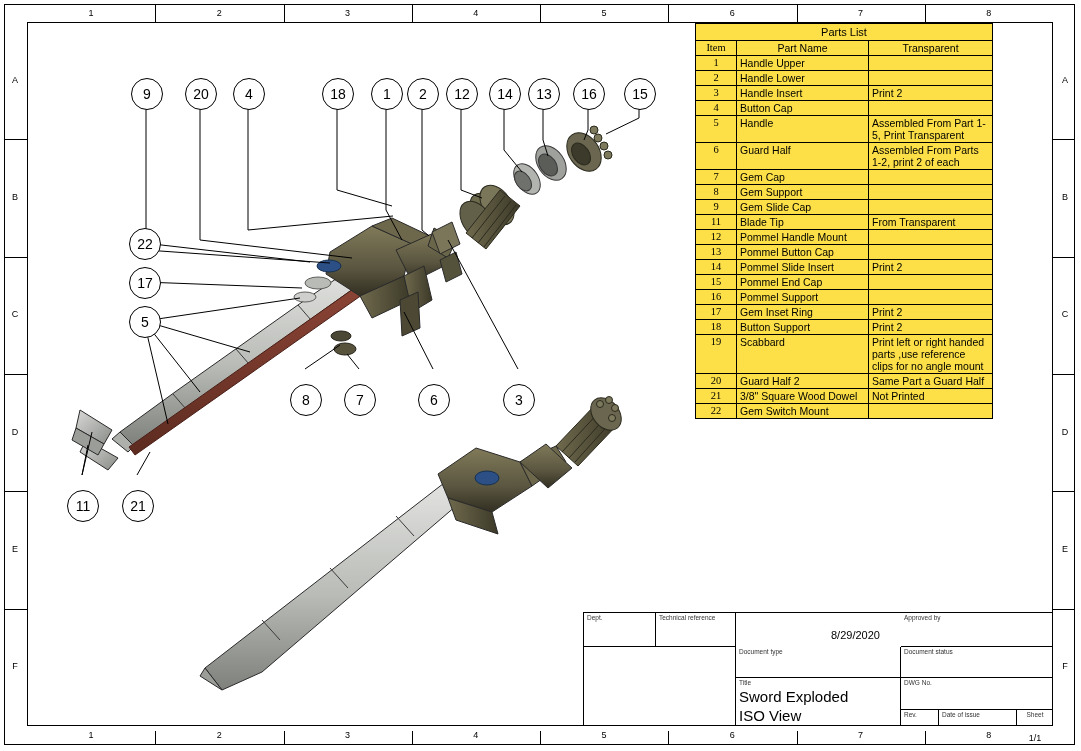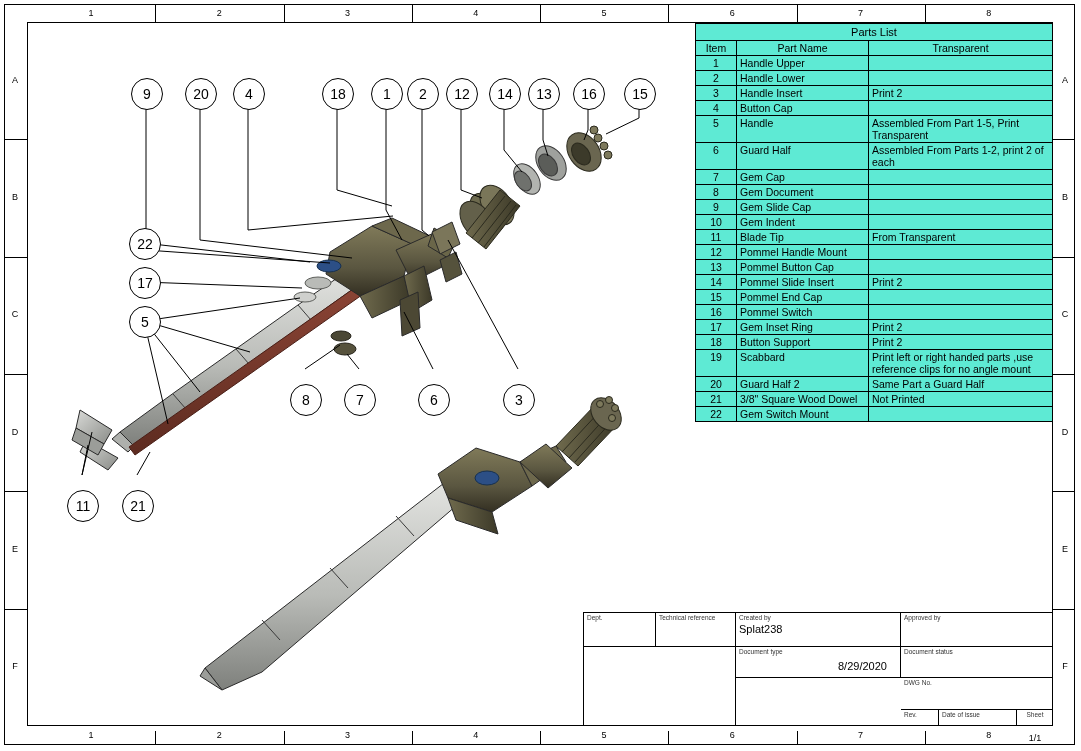--- a/index.html
+++ b/index.html
@@ -8,25 +8,25 @@
 
   
   .frame-outer{position:absolute;left:4px;top:4px;width:1071px;height:741px;border:1px solid #000;box-sizing:border-box;}
   .frame-inner{position:absolute;left:27px;top:22px;width:1026px;height:704px;border:1px solid #000;box-sizing:border-box;}
 
   .zone-lbl{position:absolute;font-size:9px;color:#000;text-align:center;width:14px;}
   .zone-row-lbl{position:absolute;font-size:9px;color:#000;text-align:center;width:14px;}
   .tick{position:absolute;background:#000;}
 
   
-  .parts-list{position:absolute;left:695px;top:23px;width:358px;border-collapse:collapse;font-size:10.5px;background:#5eead4;}
+  .parts-list{position:absolute;left:695px;top:23px;width:298px;border-collapse:collapse;font-size:10.5px;background:#fde047;}
   .parts-list td,.parts-list th{border:1px solid #000;padding:1px 3px;vertical-align:top;color:#000;font-weight:normal;}
   .parts-list .title-row td{text-align:center;font-size:11px;padding:2px;}
   .parts-list .hdr td{text-align:center;}
-  .col-item{width:34px;text-align:center;}
+  .col-item{width:34px;text-align:center;font-family:Liberation Serif, serif;}
   .col-name{width:125px;}
   .col-desc{width:auto;}
 
   
   .titleblock{position:absolute;left:583px;top:612px;width:470px;height:114px;border:1px solid #000;box-sizing:border-box;font-size:8px;color:#000;}
   .tb-cell{position:absolute;box-sizing:border-box;border-right:1px solid #000;border-bottom:1px solid #000;padding:1px 3px;}
   .tb-lbl{font-size:6.5px;color:#333;display:block;line-height:8px;}
   .tb-val{font-size:11px;color:#000;display:block;line-height:14px;}
   .tb-val.small{font-size:9px;margin-top:12px;}
   .tb-title{font-size:15px;line-height:19px;}
@@ -302,31 +302,26 @@
           <td class="col-name">Guard Half</td>
           <td class="col-desc">Assembled From Parts 1-2, print 2 of each</td>
         </tr>
         <tr>
           <td class="col-item">7</td>
           <td class="col-name">Gem Cap</td>
           <td class="col-desc"></td>
         </tr>
         <tr>
           <td class="col-item">8</td>
-          <td class="col-name">Gem Document</td>
+          <td class="col-name">Gem Support</td>
           <td class="col-desc"></td>
         </tr>
         <tr>
           <td class="col-item">9</td>
           <td class="col-name">Gem Slide Cap</td>
-          <td class="col-desc"></td>
-        </tr>
-        <tr>
-          <td class="col-item">10</td>
-          <td class="col-name">Gem Indent</td>
           <td class="col-desc"></td>
         </tr>
         <tr>
           <td class="col-item">11</td>
           <td class="col-name">Blade Tip</td>
           <td class="col-desc">From Transparent</td>
         </tr>
         <tr>
           <td class="col-item">12</td>
           <td class="col-name">Pommel Handle Mount</td>
@@ -342,21 +337,21 @@
           <td class="col-name">Pommel Slide Insert</td>
           <td class="col-desc">Print 2</td>
         </tr>
         <tr>
           <td class="col-item">15</td>
           <td class="col-name">Pommel End Cap</td>
           <td class="col-desc"></td>
         </tr>
         <tr>
           <td class="col-item">16</td>
-          <td class="col-name">Pommel Switch</td>
+          <td class="col-name">Pommel Support</td>
           <td class="col-desc"></td>
         </tr>
         <tr>
           <td class="col-item">17</td>
           <td class="col-name">Gem Inset Ring</td>
           <td class="col-desc">Print 2</td>
         </tr>
         <tr>
           <td class="col-item">18</td>
           <td class="col-name">Button Support</td>
@@ -388,42 +383,43 @@
   <div class="titleblock">
 
     <div class="tb-cell" style="left:0;top:0;width:72px;height:34px;">
       <span class="tb-lbl">Dept.</span>
       <span class="tb-val small"></span>
     </div>
     <div class="tb-cell" style="left:72px;top:0;width:80px;height:34px;">
       <span class="tb-lbl">Technical reference</span>
       <span class="tb-val small"></span>
     </div>
-    <div class="tb-cell" style="left:152px;top:0;width:165px;height:34px;">
-      <span class="tb-lbl">Created by</span>
-      <span class="tb-val">Splat238</span>
-    </div>
-    <div class="tb-cell" style="left:251px;top:14px;width:69px;height:20px;border-right:none;border-bottom:none;margin-top:31px;">
+    <div class="tb-cell" style="left:244px;top:14px;width:69px;height:20px;border-right:none;border-bottom:none;">
       <span class="tb-val">8/29/2020</span>
     </div>
     <div class="tb-cell" style="left:317px;top:0;width:152px;height:34px;border-right:none;">
       <span class="tb-lbl">Approved by</span>
       <span class="tb-val small"></span>
     </div>
 
     <div class="tb-cell" style="left:152px;top:34px;width:165px;height:31px;">
       <span class="tb-lbl">Document type</span>
       <span class="tb-val small"></span>
     </div>
     <div class="tb-cell" style="left:317px;top:34px;width:152px;height:31px;border-right:none;">
       <span class="tb-lbl">Document status</span>
       <span class="tb-val small"></span>
     </div>
 
     <div class="tb-cell" style="left:0;top:34px;width:152px;height:79px;border-bottom:none;"></div>
+    <div class="tb-cell" style="left:152px;top:65px;width:165px;height:48px;border-bottom:none;">
+      <span class="tb-lbl">Title</span>
+      <span class="tb-val tb-title">Sword Exploded</span>
+      <span class="tb-val tb-title">ISO View</span>
+    </div>
     <div class="tb-cell" style="left:317px;top:65px;width:152px;height:32px;border-right:none;">
       <span class="tb-lbl">DWG No.</span>
       <span class="tb-val small"></span>
     </div>
 
     <div class="tb-cell" style="left:317px;top:97px;width:38px;height:16px;border-bottom:none;">
       <span class="tb-lbl">Rev.</span>
     </div>
     <div class="tb-cell" style="left:355px;top:97px;width:78px;height:16px;border-bottom:none;">
       <span class="tb-lbl">Date of issue</span>

